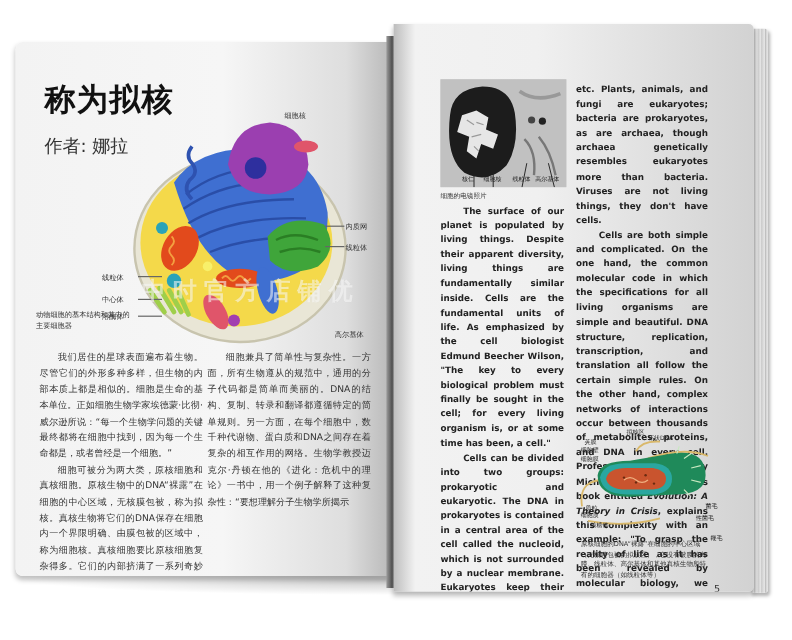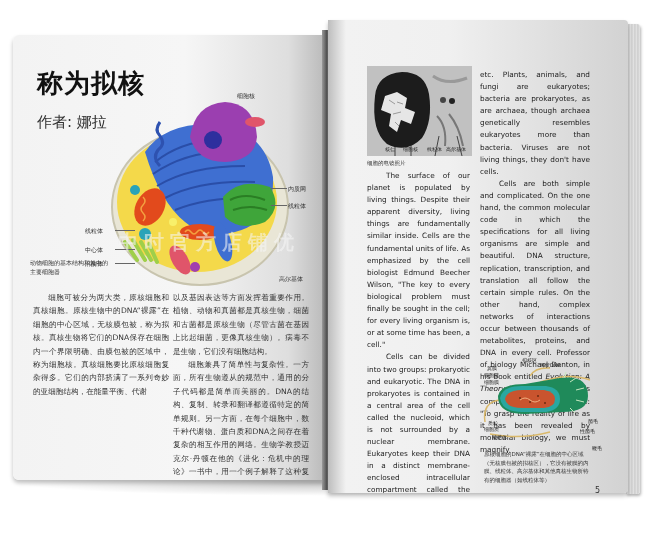--- a/index.html
+++ b/index.html
@@ -66,21 +66,21 @@
   .page-num-right { position: absolute; left: 267px; top: 466px; font-size: 8px; color: #333; }
 
   .micro { position: absolute; left: 39px; top: 46px; width: 105px; height: 90px; background: #cfcfcf; overflow: hidden; }
   .micro-caption { position: absolute; left: 39px; top: 140px; font-size: 5.5px; color: #333; }
   .micro-label { position: absolute; top: 126px; font-size: 5px; color: #222; }
 
   .en-col {
     position: absolute; font-size: 7.3px; line-height: 12.1px; color: #222;
     text-align: justify;
   }
-  .en-col p { text-indent: 2.6em; }
+  .en-col p { text-indent: 2.6em; font-weight: bold; }
   .en-col p.cont { text-indent: 0; }
   .en-left { left: 39px; top: 150px; width: 103px; }
   .en-right { left: 152px; top: 49px; width: 110px; }
   .en-col em { font-style: italic; }
 
   .bacteria { position: absolute; left: 152px; top: 342px; width: 115px; height: 80px; }
   .bact-label { position: absolute; font-size: 5px; color: #222; white-space: nowrap; }
   .caption-right {
     position: absolute; left: 156px; top: 430px; width: 108px;
     font-size: 5.5px; line-height: 8.5px; color: #333;
@@ -139,24 +139,24 @@
     <div class="label-sm" style="left:72px;top:211px;">中心体</div>
     <div class="leader" style="left:102px;top:214px;width:20px;"></div>
     <div class="label-sm" style="left:72px;top:225px;">溶酶体</div>
     <div class="leader" style="left:102px;top:228px;width:20px;"></div>
 
     <div class="caption-left">动物细胞的基本结构和其中的主要细胞器</div>
 
     <div class="watermark" style="left:105px;top:152px;">中时官方店铺优</div>
 
     <div class="cn-col cn-left">
+      <p>我们居住的星球表面遍布着生物。尽管它们的外形多种多样，但生物的内部本质上都是相似的。细胞是生命的基本单位。正如细胞生物学家埃德蒙·比彻·威尔逊所说：“每一个生物学问题的关键最终都将在细胞中找到，因为每一个生命都是，或者曾经是一个细胞。”</p>
       <p>细胞可被分为两大类，原核细胞和真核细胞。原核生物中的DNA“裸露”在细胞的中心区域，无核膜包被，称为拟核。真核生物将它们的DNA保存在细胞内一个界限明确、由膜包被的区域中，称为细胞核。真核细胞要比原核细胞复杂得多。它们的内部挤满了一系列奇妙的亚细胞结构，在能量平衡、代谢</p>
     </div>
     <div class="cn-col cn-right">
-      <p class="cont">以及基因表达等方面发挥着重要作用。植物、动物和真菌都是真核生物，细菌和古菌都是原核生物（尽管古菌在基因上比起细菌，更像真核生物）。病毒不是生物，它们没有细胞结构。</p>
       <p>细胞兼具了简单性与复杂性。一方面，所有生物遵从的规范中，通用的分子代码都是简单而美丽的。DNA的结构、复制、转录和翻译都遵循特定的简单规则。另一方面，在每个细胞中，数千种代谢物、蛋白质和DNA之间存在着复杂的相互作用的网络。生物学教授迈克尔·丹顿在他的《进化：危机中的理论》一书中，用一个例子解释了这种复杂性：“要想理解分子生物学所揭示</p>
     </div>
 
   </div>
 
   <div class="gutter"></div>
 
   <div class="page-right">
     <svg class="micro" viewBox="0 0 105 90">
       <rect width="105" height="90" fill="#c8c8c8"></rect>

